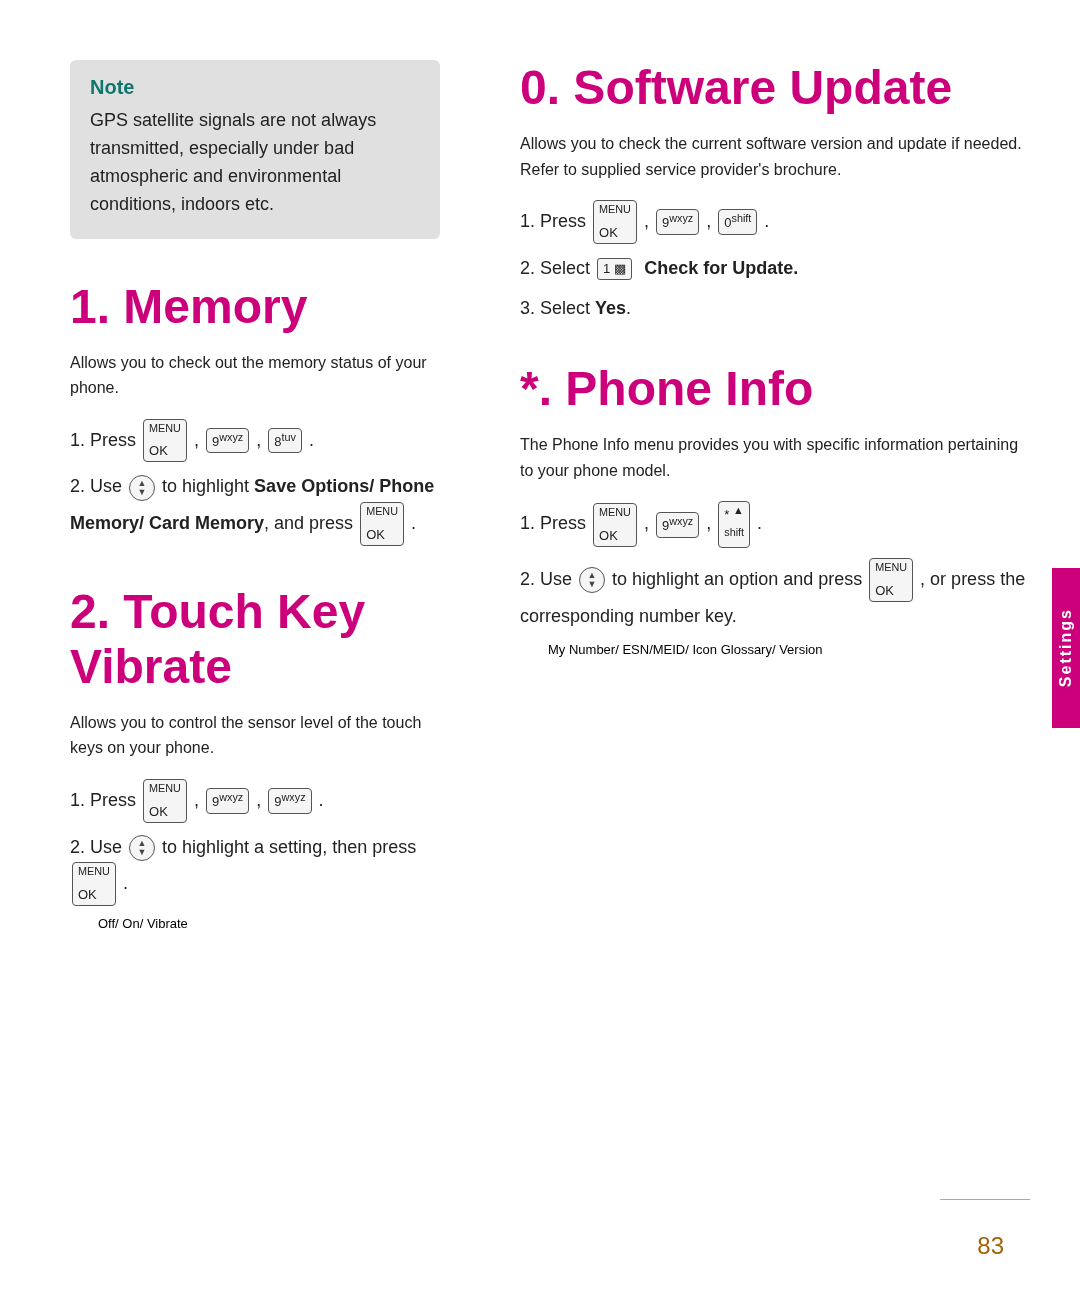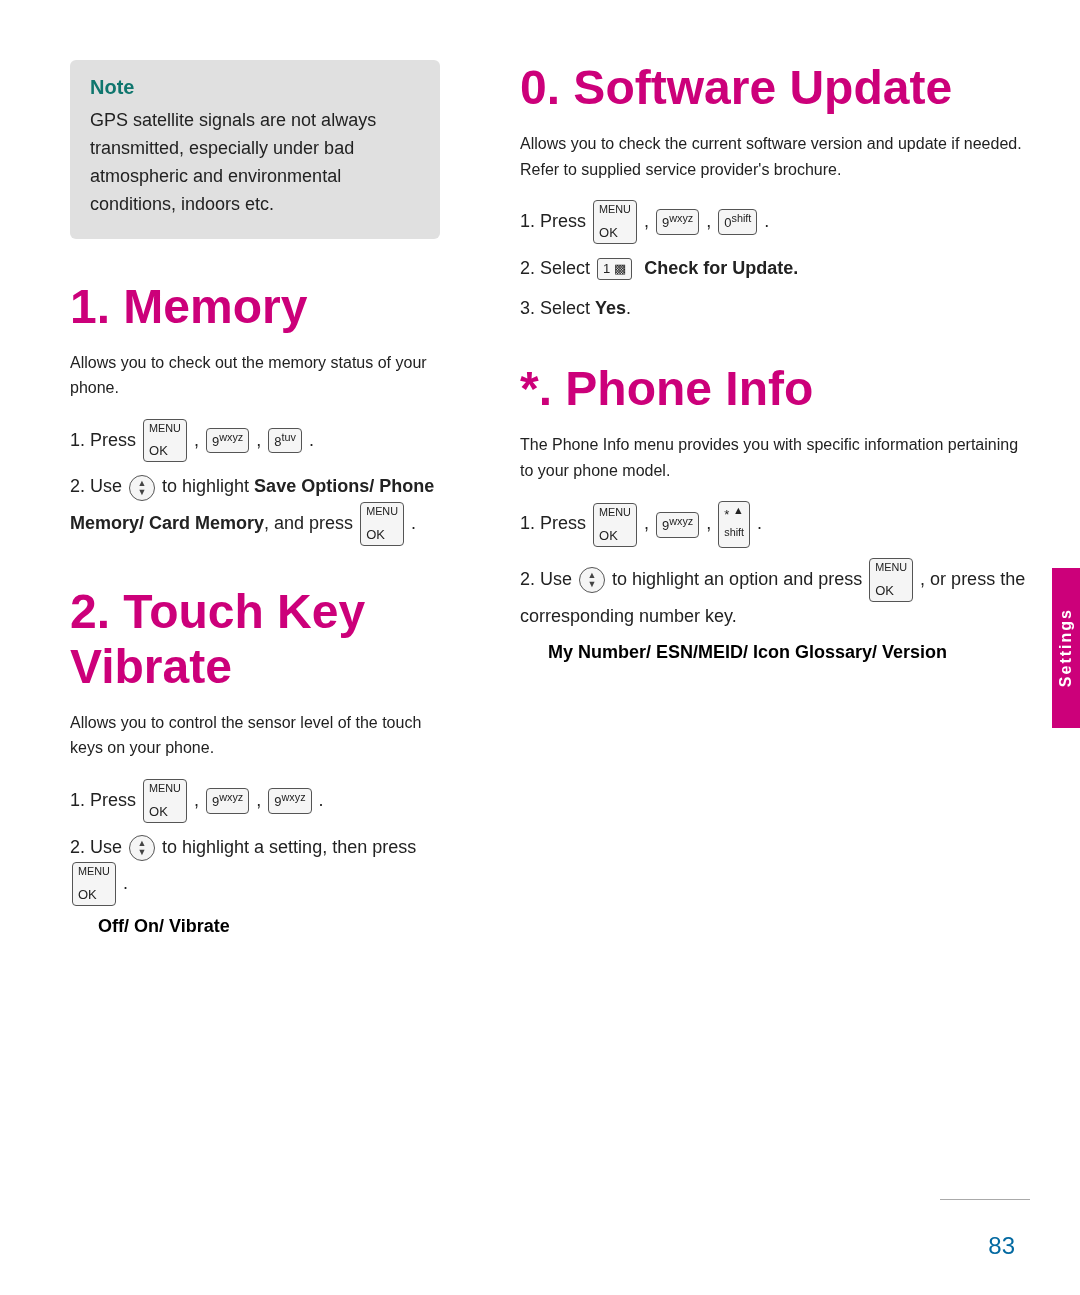--- a/index.html
+++ b/index.html
@@ -112,22 +112,22 @@
       white-space: nowrap;
     }
 
     .bold-text {
       font-weight: bold;
       text-align: center;
     }
 
     
     .option-bold {
-      font-weight: bold;
-      font-size: 18px;
+      font-weight: normal;
+      font-size: 13px;
       padding-left: 28px;
       margin-bottom: 5px;
     }
 
     
     .settings-tab {
       position: absolute;
       right: 0;
       top: 50%;
       transform: translateY(-50%);
@@ -146,23 +146,23 @@
       writing-mode: vertical-rl;
       text-orientation: mixed;
       transform: rotate(180deg);
       letter-spacing: 2px;
     }
 
     
     .page-number {
       position: absolute;
       bottom: 35px;
-      right: 65px;
+      right: 76px;
       font-size: 24px;
-      color: #0369a1;
+      color: #a16207;
       font-weight: normal;
     }
 
     
     .divider {
       position: absolute;
       bottom: 95px;
       right: 50px;
       width: 90px;
       height: 1.5px;

